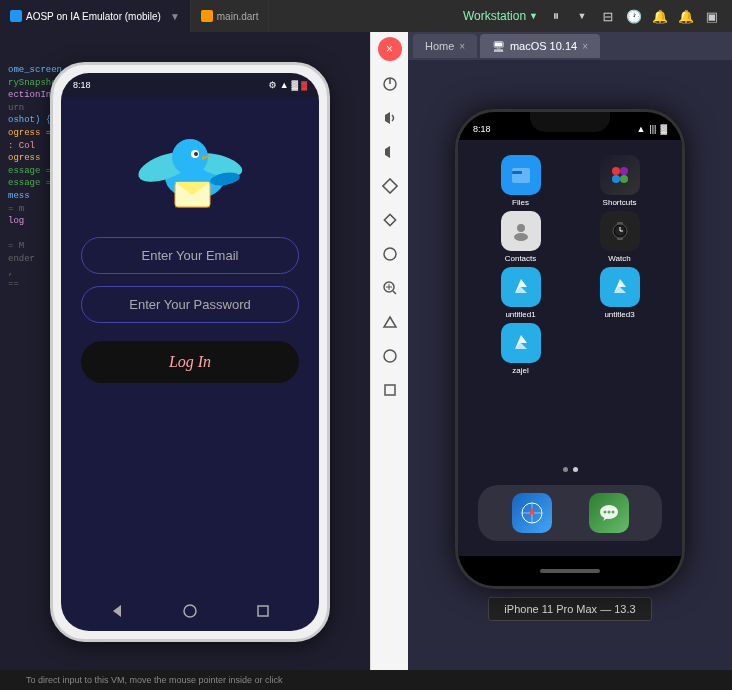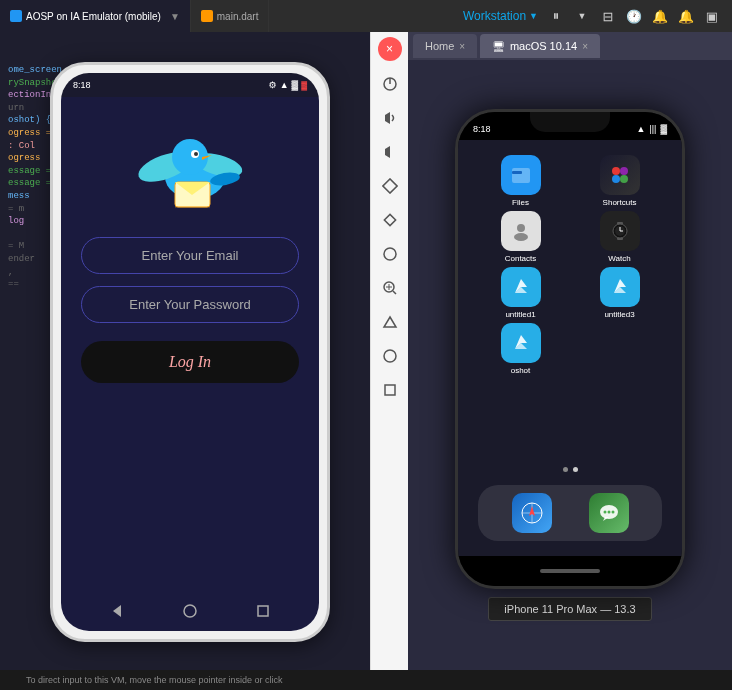--- a/index.html
+++ b/index.html
@@ -32,21 +32,21 @@
     .tab-icon.blue { background: #2196F3; }
     .workstation-section {
       display: flex;
       align-items: center;
       margin-left: auto;
       margin-right: 10px;
       gap: 8px;
     }
     .workstation-label {
       font-size: 12px;
-      color: #0ea5e9;
+      color: #86efac;
       display: flex;
       align-items: center;
       gap: 3px;
     }
     .toolbar-icons {
       display: flex;
       align-items: center;
       gap: 6px;
     }
     .toolbar-icon {
@@ -708,21 +708,21 @@
               <span class="app-icon-label">untitled3</span>
             </div>
 
             <div class="app-icon">
               <div class="app-icon-img" style="background:#27AEE7;">
                 <svg width="22" height="22" viewBox="0 0 22 22">
                   <polygon points="5,17 11,3 17,11 11,11" fill="#fff" opacity="0.9"></polygon>
                   <polygon points="5,17 11,11 17,17" fill="#fff" opacity="0.7"></polygon>
                 </svg>
               </div>
-              <span class="app-icon-label">oshot</span>
+              <span class="app-icon-label">zajel</span>
             </div>
           </div>
 
           <div style="flex:1;"></div>
 
           <div style="display:flex; justify-content:center; gap:5px; margin-bottom:8px;">
             <div style="width:5px;height:5px;border-radius:50%;background:#888;"></div>
             <div style="width:5px;height:5px;border-radius:50%;background:#ccc;"></div>
           </div>
 

